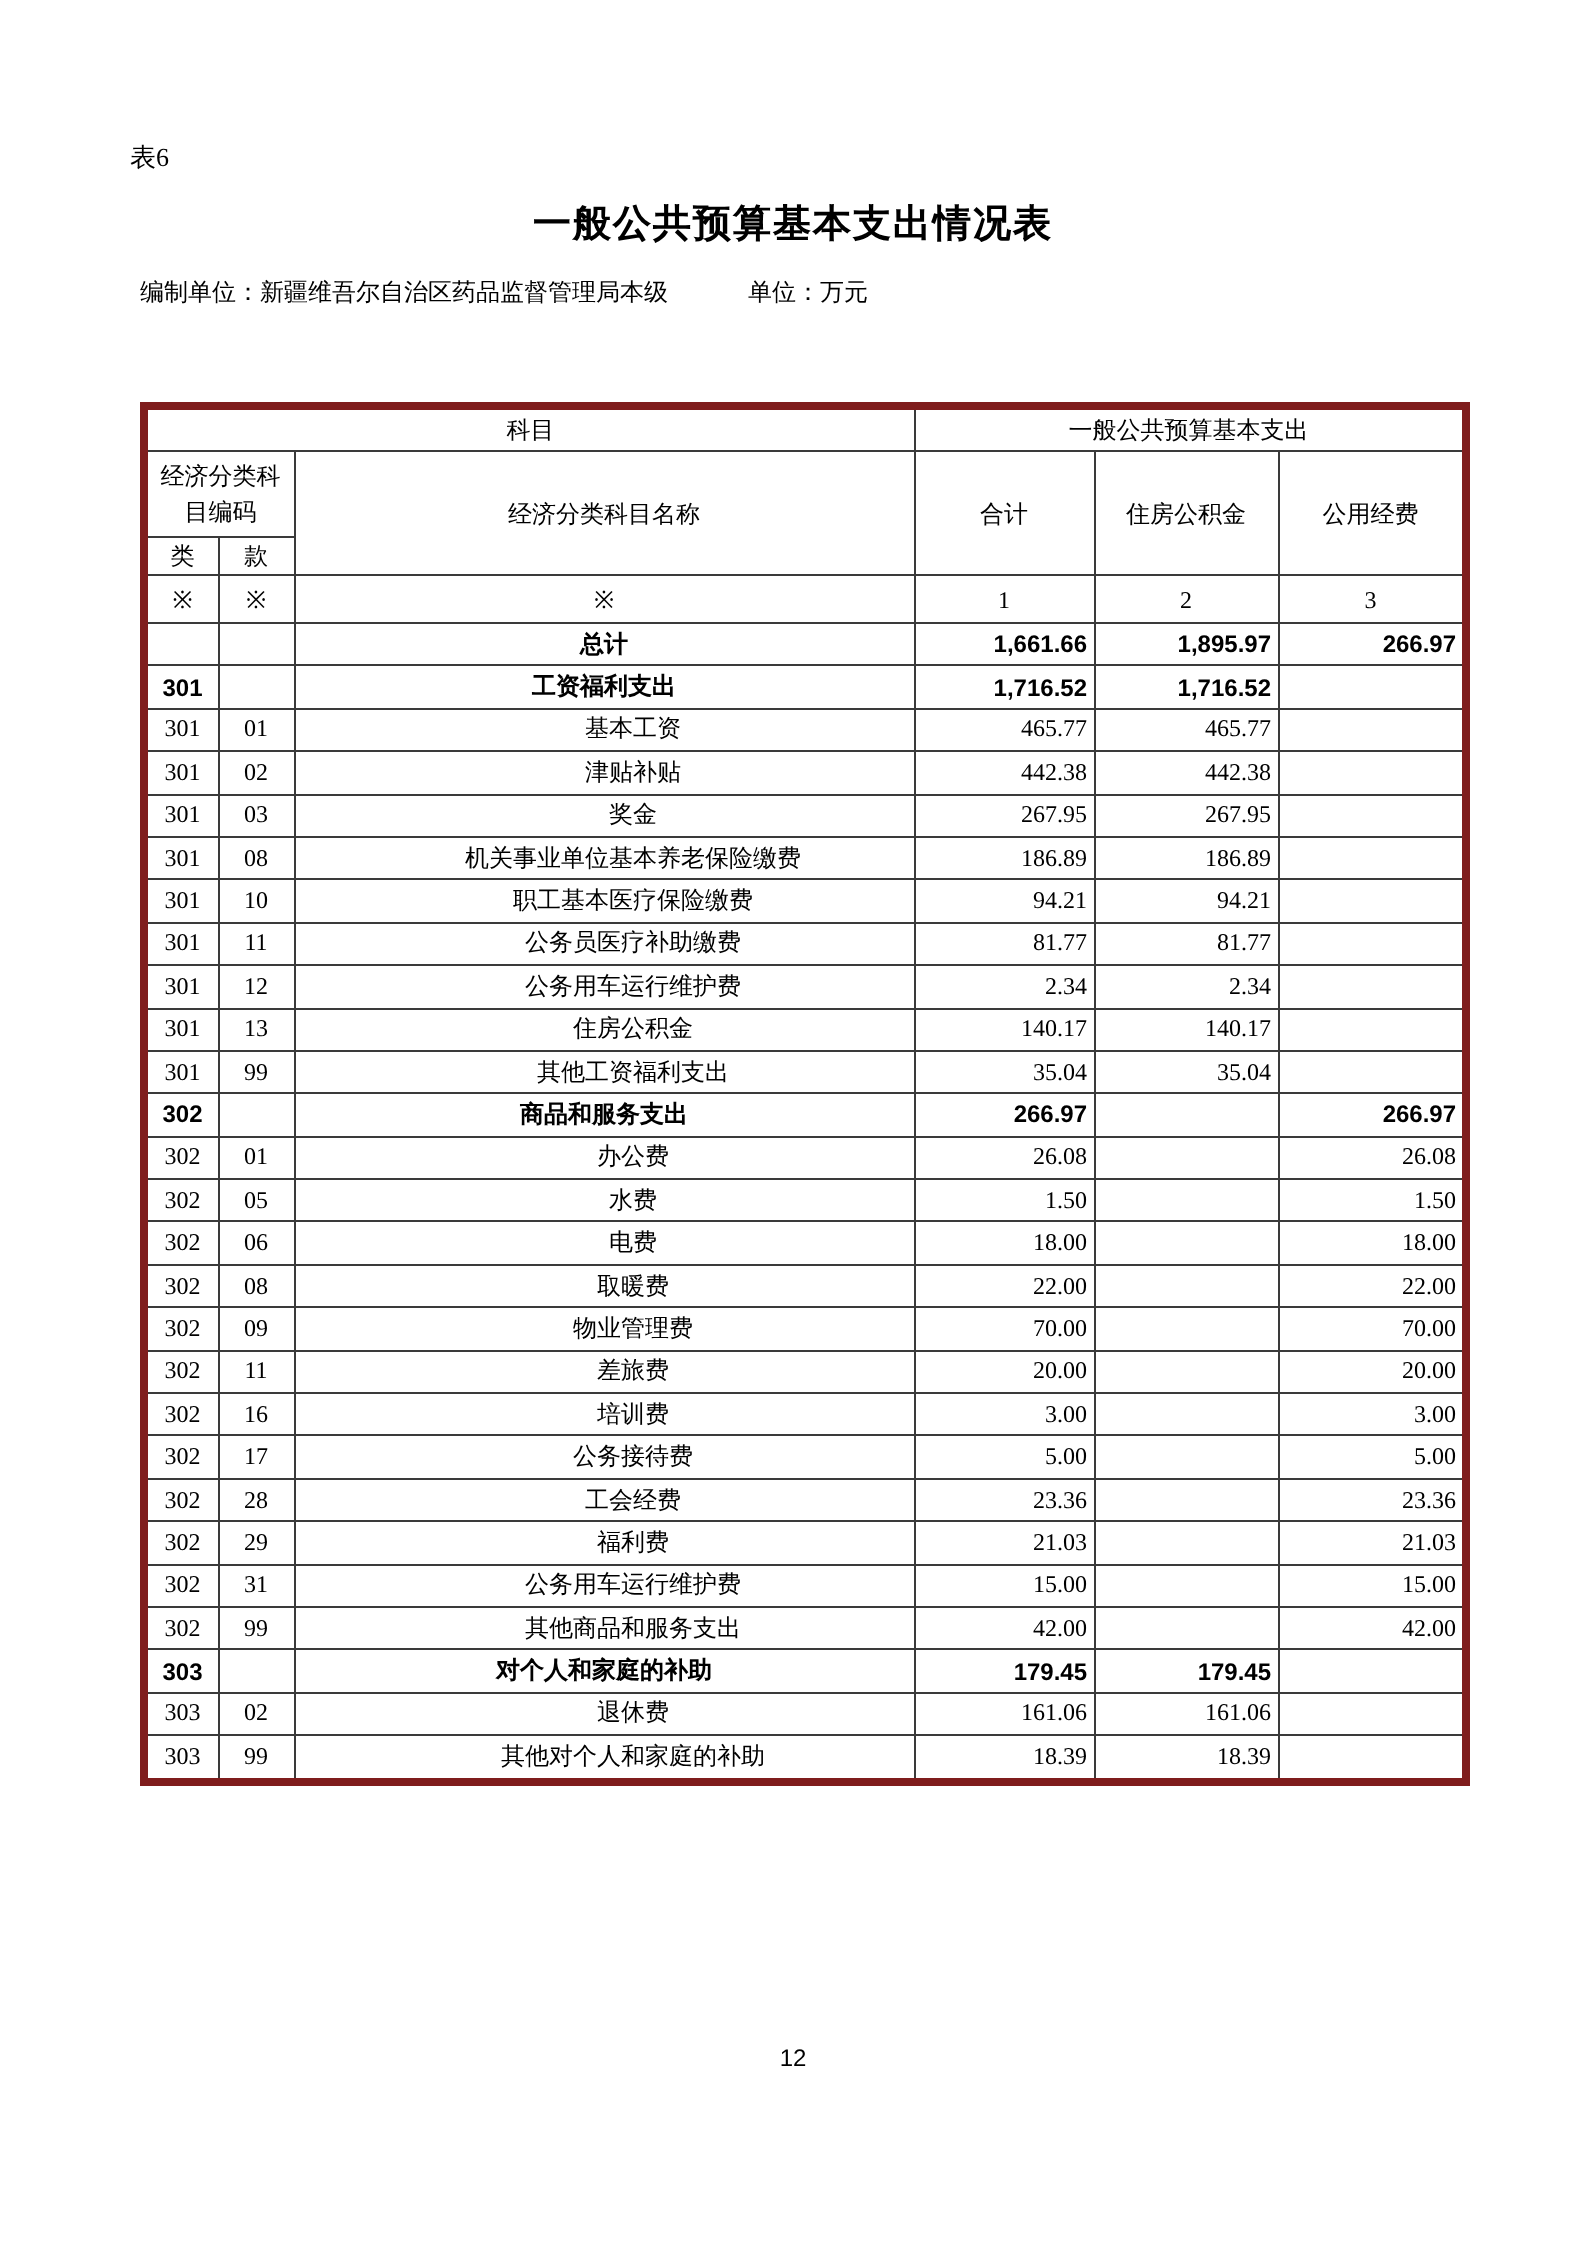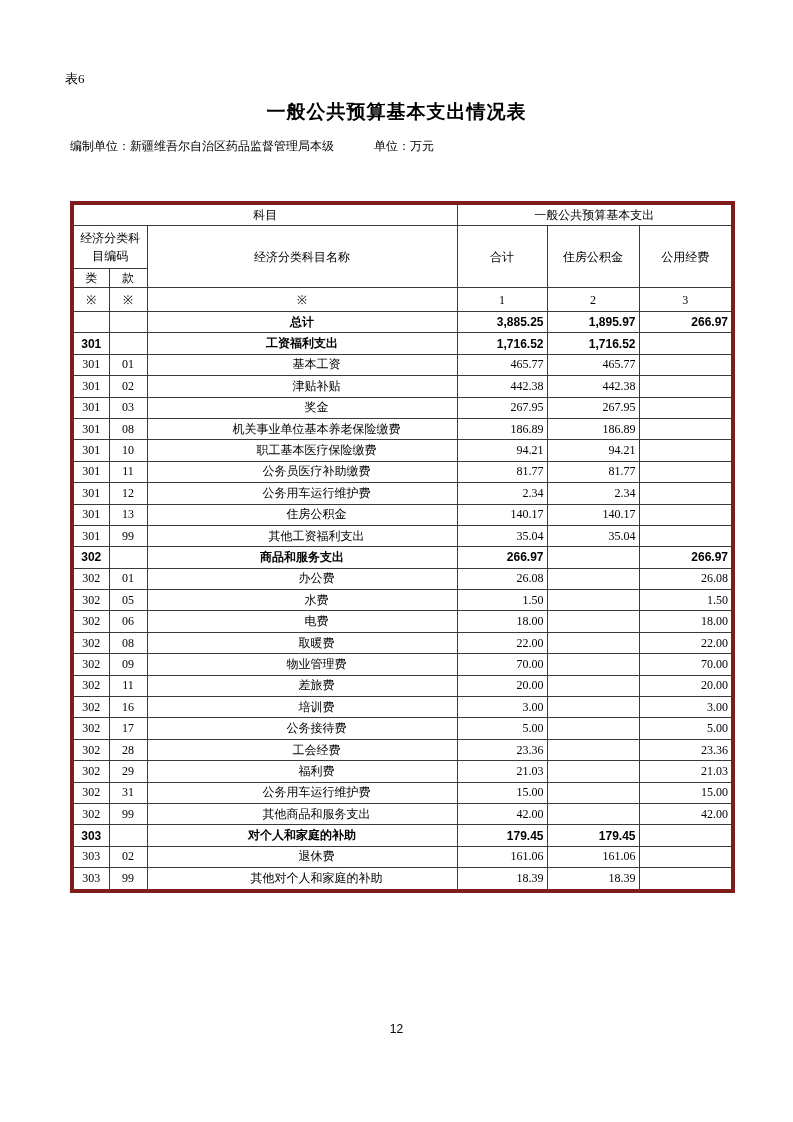--- a/index.html
+++ b/index.html
@@ -117,21 +117,21 @@
         <th>1</th>
         <th>2</th>
         <th>3</th>
       </tr>
     </thead>
     <tbody id="table-body">
         <tr class="section">
           <td class="c-code"></td>
           <td class="c-code"></td>
           <td class="c-name center">总计</td>
-          <td class="c-num">3,885.25</td>
+          <td class="c-num">1,661.66</td>
           <td class="c-num">1,895.97</td>
           <td class="c-num">266.97</td>
         </tr>
         <tr class="section">
           <td class="c-code">301</td>
           <td class="c-code"></td>
           <td class="c-name">工资福利支出</td>
           <td class="c-num">1,716.52</td>
           <td class="c-num">1,716.52</td>
           <td class="c-num"></td>

